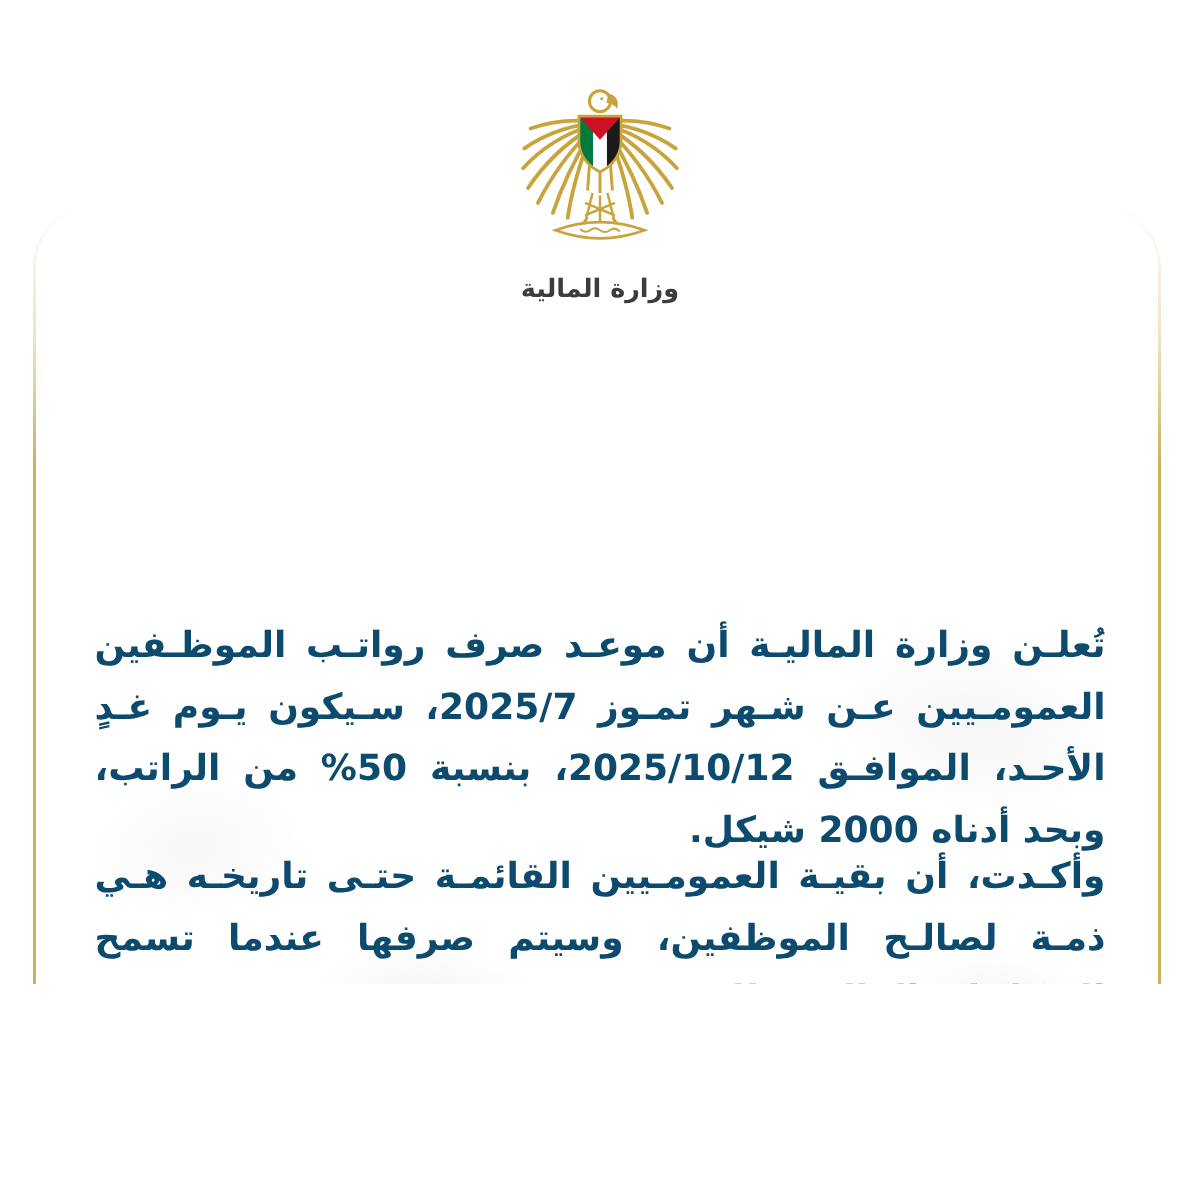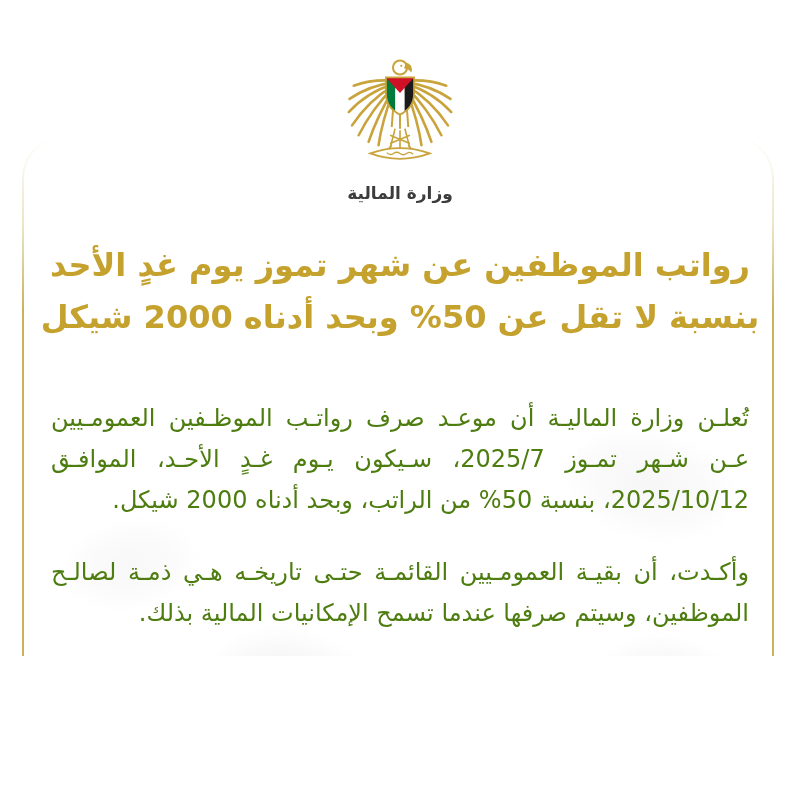--- a/index.html
+++ b/index.html
@@ -31,22 +31,22 @@
   .ministry-label{
     position:absolute;top:183px;left:0;width:100%;text-align:center;
     font-size:17px;font-weight:700;color:#3c3c3c;letter-spacing:.5px;
   }
   .headline{
     position:absolute;top:240px;left:30px;right:30px;margin:0;
     text-align:center;color:#c5a12e;font-size:32px;font-weight:700;line-height:1.62;
     white-space:pre-line;
   }
   .para{
-    position:absolute;left:47px;right:47px;margin:4px;
-    color:#4d7c0f;font-size:24px;font-weight:400;line-height:41px;
+    position:absolute;left:47px;right:47px;margin:16px;
+    color:#0c4a6e;font-size:24px;font-weight:700;line-height:41px;
     text-align:justify;direction:rtl;
   }
   .p1{top:394px;}
   .p2{top:548px;}
 </style>
 </head>
 <body>
 
 <div class="page">
 
@@ -119,20 +119,18 @@
       </g>
       <path d="M53,38 H87 V58 C87,71 78,79 70,83 C62,79 53,71 53,58 Z" fill="none" stroke="#c9a43c" stroke-width="2.2"></path>
 
       <path d="M34,130 Q70,117 106,130 Q70,143 34,130 Z" fill="#ffffff" stroke="#c9a43c" stroke-width="2.2"></path>
       <path d="M54,129 q4,4 8,1 q4,-3 8,0 q4,3 8,0 q4,-3 8,1" stroke="#c9a43c" stroke-width="1.6" fill="none"></path>
     </svg>
   </div>
 
   <div class="ministry-label">وزارة المالية</div>
 
-  <h1 class="headline">رواتب الموظفين عن شهر تموز يوم غدٍ الأحد
-بنسبة لا تقل عن 50% وبحد أدناه 2000 شيكل</h1>
 
   <p class="para p1">تُعلـن وزارة الماليـة أن موعـد صرف رواتـب الموظـفين العمومـيين عـن شـهر تمـوز 2025/7، سـيكون يـوم غـدٍ الأحـد، الموافـق 2025/10/12، بنسبة 50% من الراتب، وبحد أدناه 2000 شيكل.</p>
 
   <p class="para p2">وأكـدت، أن بقيـة العمومـيين القائمـة حتـى تاريخـه هـي ذمـة لصالـح الموظفين، وسيتم صرفها عندما تسمح الإمكانيات المالية بذلك.</p>
 
 </div>
 
 </body></html>

